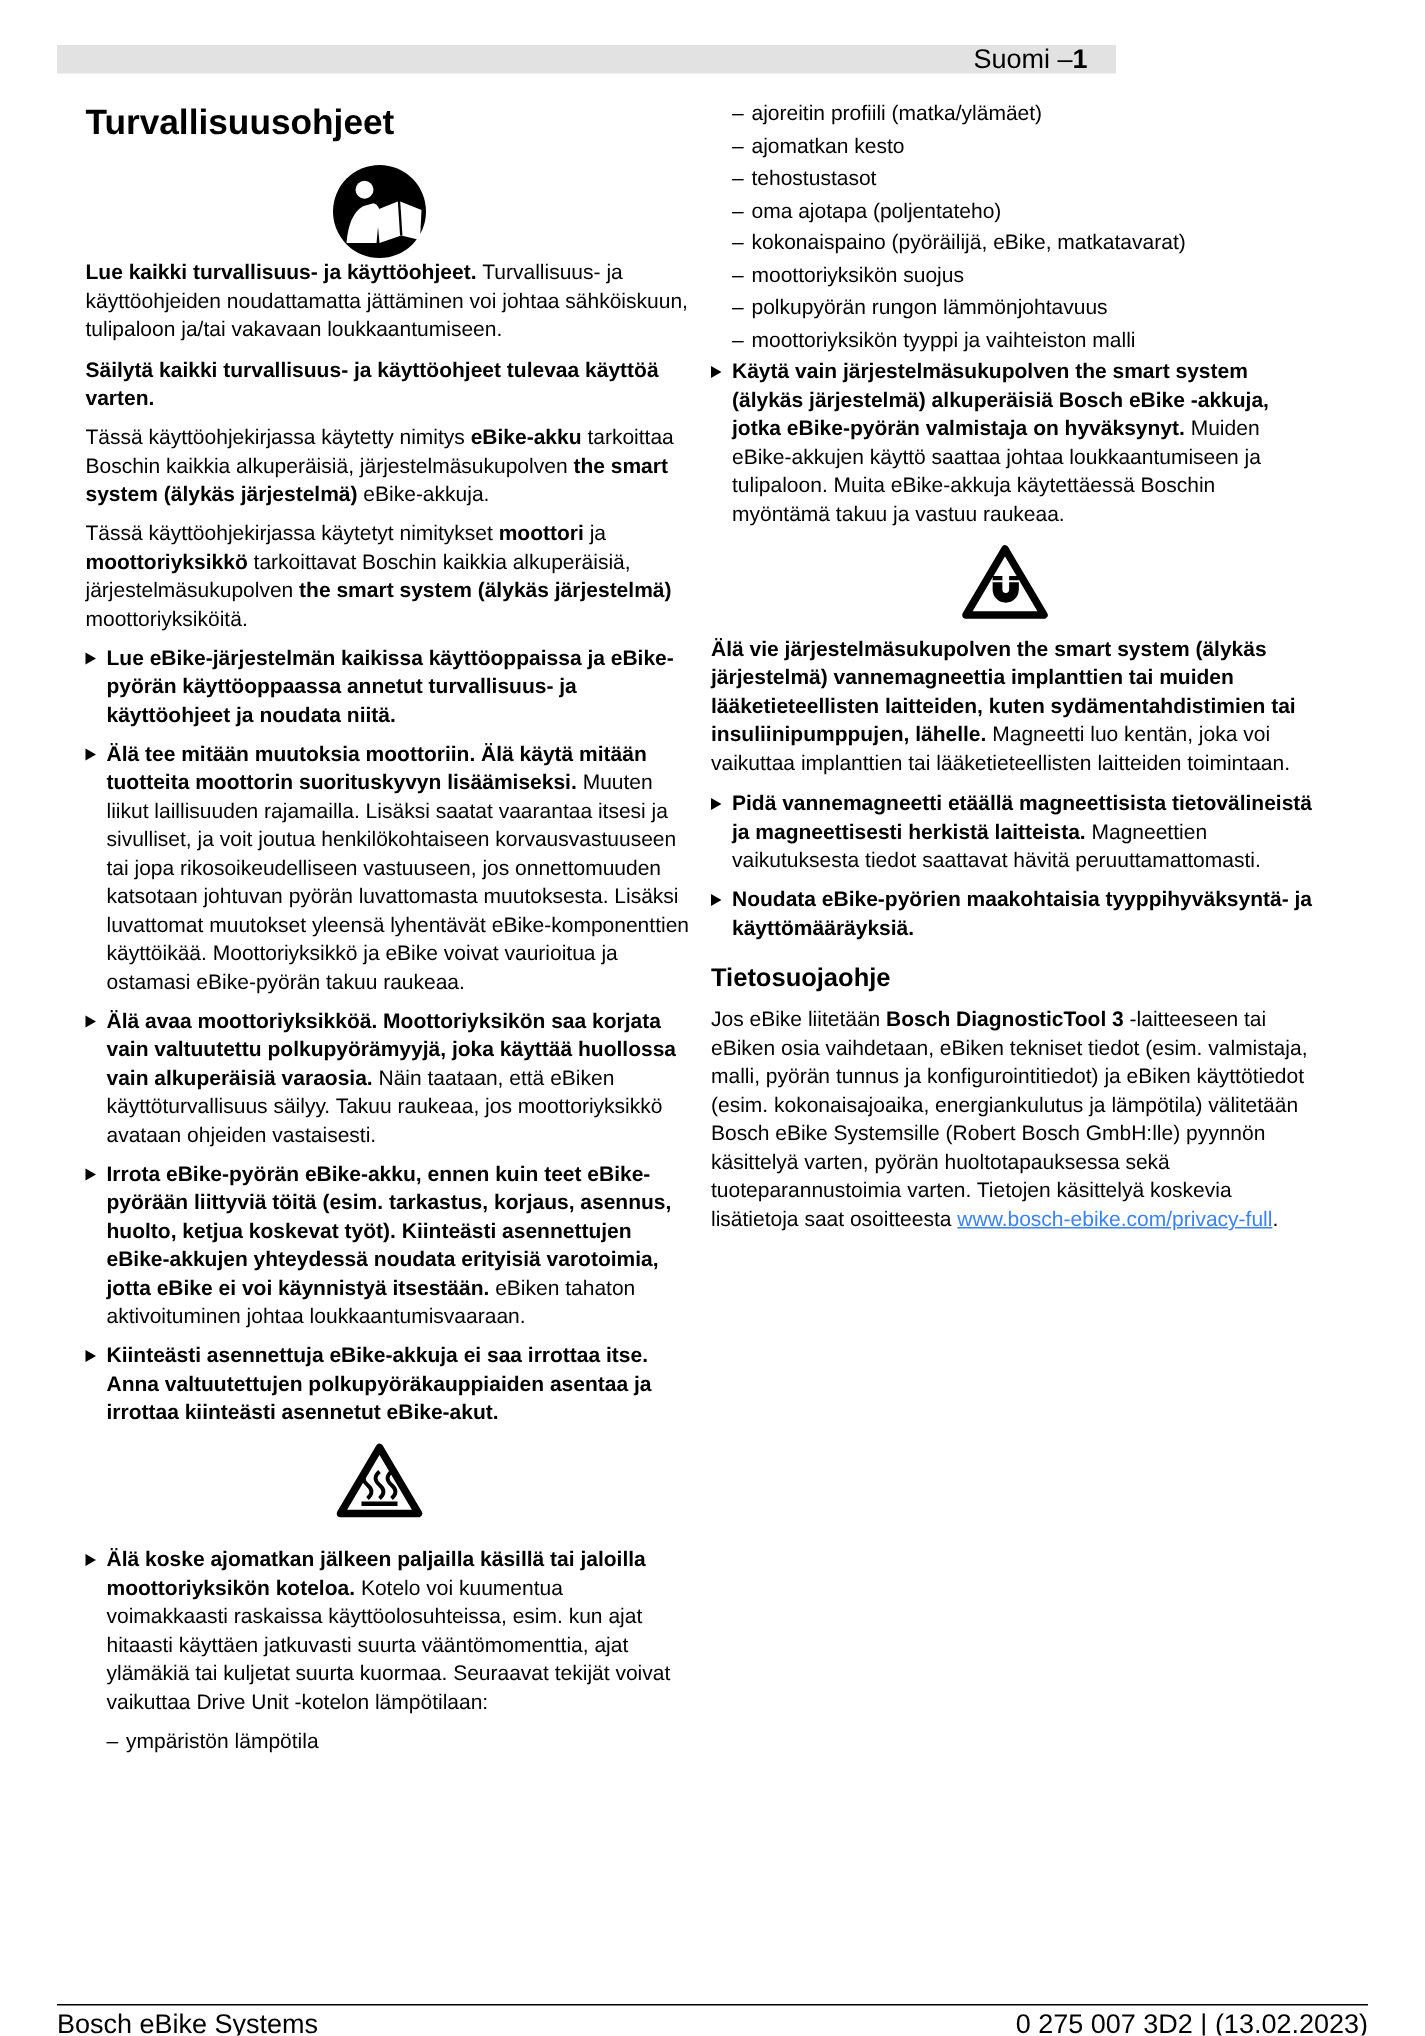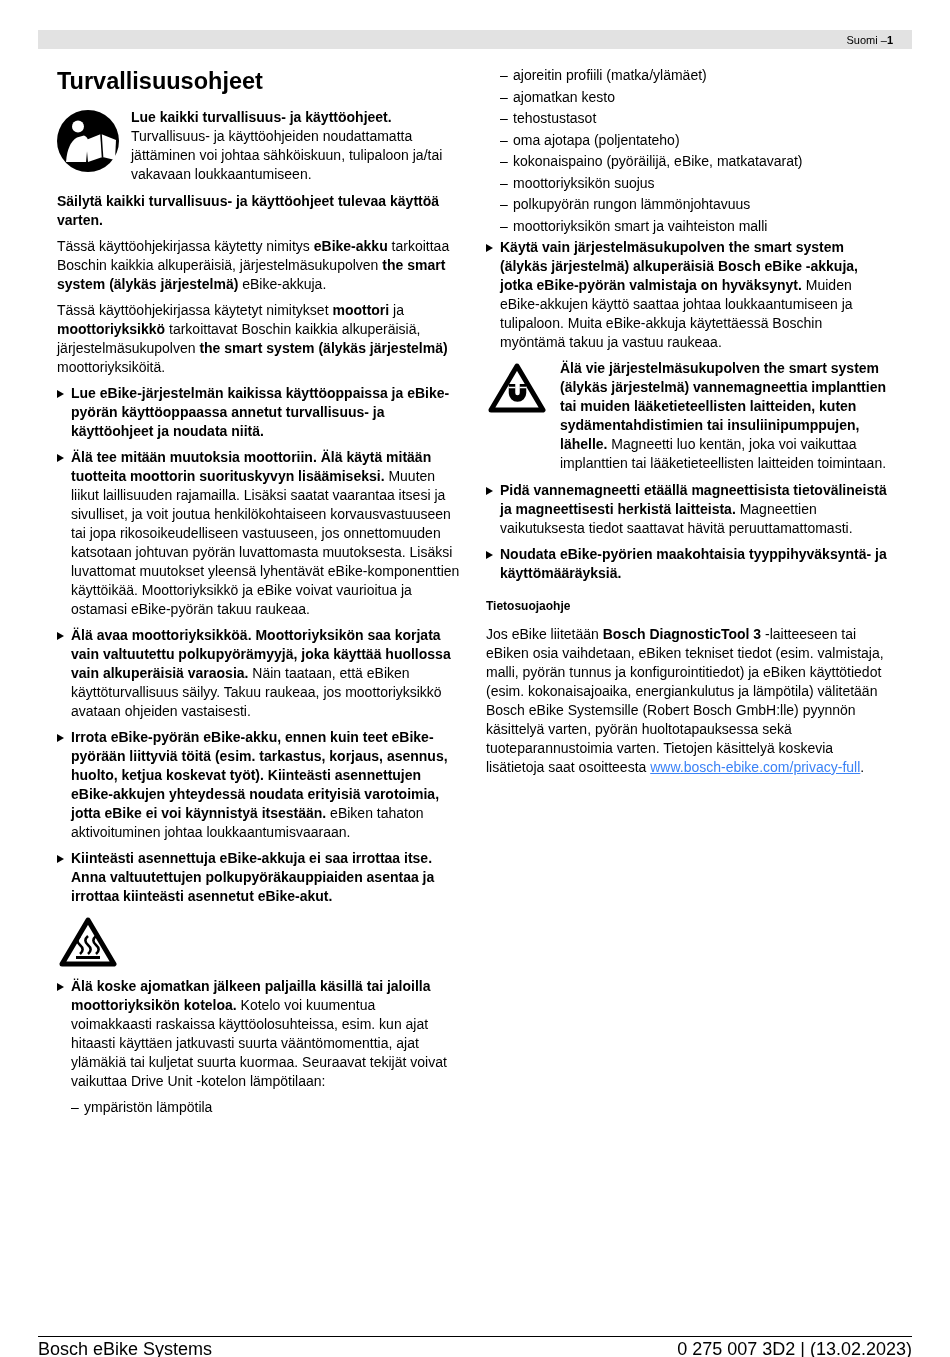--- a/index.html
+++ b/index.html
@@ -8,54 +8,54 @@
     background: #ffffff;
     color: #000000;
     font-family: "Liberation Sans", sans-serif;
     position: relative;
     overflow: hidden;
     -webkit-hyphens: auto; hyphens: auto;
   }
   .b { font-weight: bold; }
 
   .header-bar {
-    position: absolute; left: 38px; top: 30px; width: 874px; height: 19px;
+    position: absolute; left: 38px; top: 30px; width: 706px; height: 19px;
     background: #e2e2e2;
     display: flex; justify-content: flex-end; align-items: center;
     box-sizing: border-box; padding-right: 19px;
-    font-size: 11px;
+    font-size: 18px;
     text-align: right;
   }
   .header-bar .hdr-page { font-weight: bold; }
 
   .content {
     position: absolute; left: 57px; top: 66px; width: 837px;
-    display: flex; gap: 26px;
+    display: flex; gap: 14px;
   }
   .col { flex: 0 0 403px; width: 403px; font-size: 14px; line-height: 19px; }
 
   .h1 { font-size: 23.5px; line-height: 27px; font-weight: bold; margin: 2px 0 13px; }
-  .h2 { font-size: 12px; line-height: 21px; font-weight: bold; margin: 13px 0 8px; }
+  .h2 { font-size: 17px; line-height: 21px; font-weight: bold; margin: 13px 0 8px; }
   .p  { margin: 0 0 7px; }
 
   .bullet { display: flex; margin: 0 0 7px; }
   .tri {
     flex: 0 0 auto; width: 0; height: 0;
     border-left: 7px solid #000;
     border-top: 4px solid transparent;
     border-bottom: 4px solid transparent;
     margin-top: 5.5px;
   }
   .btext { flex: 1; margin-left: 7px; }
 
   .dash { display: flex; margin: 0 0 2.5px; padding-left: 14px; }
   .dashm { flex: 0 0 13px; }
   .dtext { flex: 1; }
 
-  .media { display: flex; margin: 2px 0 8px; }
+  .media { display: flex; margin: 2px 0 8px; flex-direction: column; }
   .micon { flex: 0 0 62px; margin-right: 12px; display: flex; justify-content: center; align-items: flex-start; padding-top: 2px; }
   .mtext { flex: 1; }
 
   .link { color: #3b82f6; text-decoration: underline; }
 
   .footer {
     position: absolute; left: 38px; top: 1336px; width: 874px;
     border-top: 1px solid #000000;
     display: flex; justify-content: space-between;
     padding-top: 2px; font-size: 18px;
@@ -152,21 +152,21 @@
       <div class="dash">
         <span class="dashm">–</span>
         <div class="dtext"><span>moottoriyksikön suojus</span></div>
       </div>
       <div class="dash">
         <span class="dashm">–</span>
         <div class="dtext"><span>polkupyörän rungon lämmönjohtavuus</span></div>
       </div>
       <div class="dash">
         <span class="dashm">–</span>
-        <div class="dtext"><span>moottoriyksikön smart ja vaihteiston malli</span></div>
+        <div class="dtext"><span>moottoriyksikön tyyppi ja vaihteiston malli</span></div>
       </div>
       <div class="bullet">
         <span class="tri"></span>
         <div class="btext"><span class="b">Käytä vain järjestelmäsukupolven the smart system (älykäs järjestelmä) alkuperäisiä Bosch eBike -akkuja, jotka eBike-pyörän valmistaja on hyväksynyt. </span><span>Muiden eBike-akkujen käyttö saattaa johtaa loukkaantumiseen ja tulipaloon. Muita eBike-akkuja käytettäessä Boschin myöntämä takuu ja vastuu raukeaa.</span></div>
       </div>
       <div class="media">
         <span class="micon">
           <svg width="58" height="54" viewBox="0 0 58 54">
             <path d="M29 5 L55 49 L3 49 Z" fill="#fff" stroke="#000" stroke-width="5" stroke-linejoin="round"></path>
             <path d="M24 23 L24 32 A5.5 5.5 0 0 0 35 32 L35 23" stroke="#000" stroke-width="6.5" fill="none"></path>

